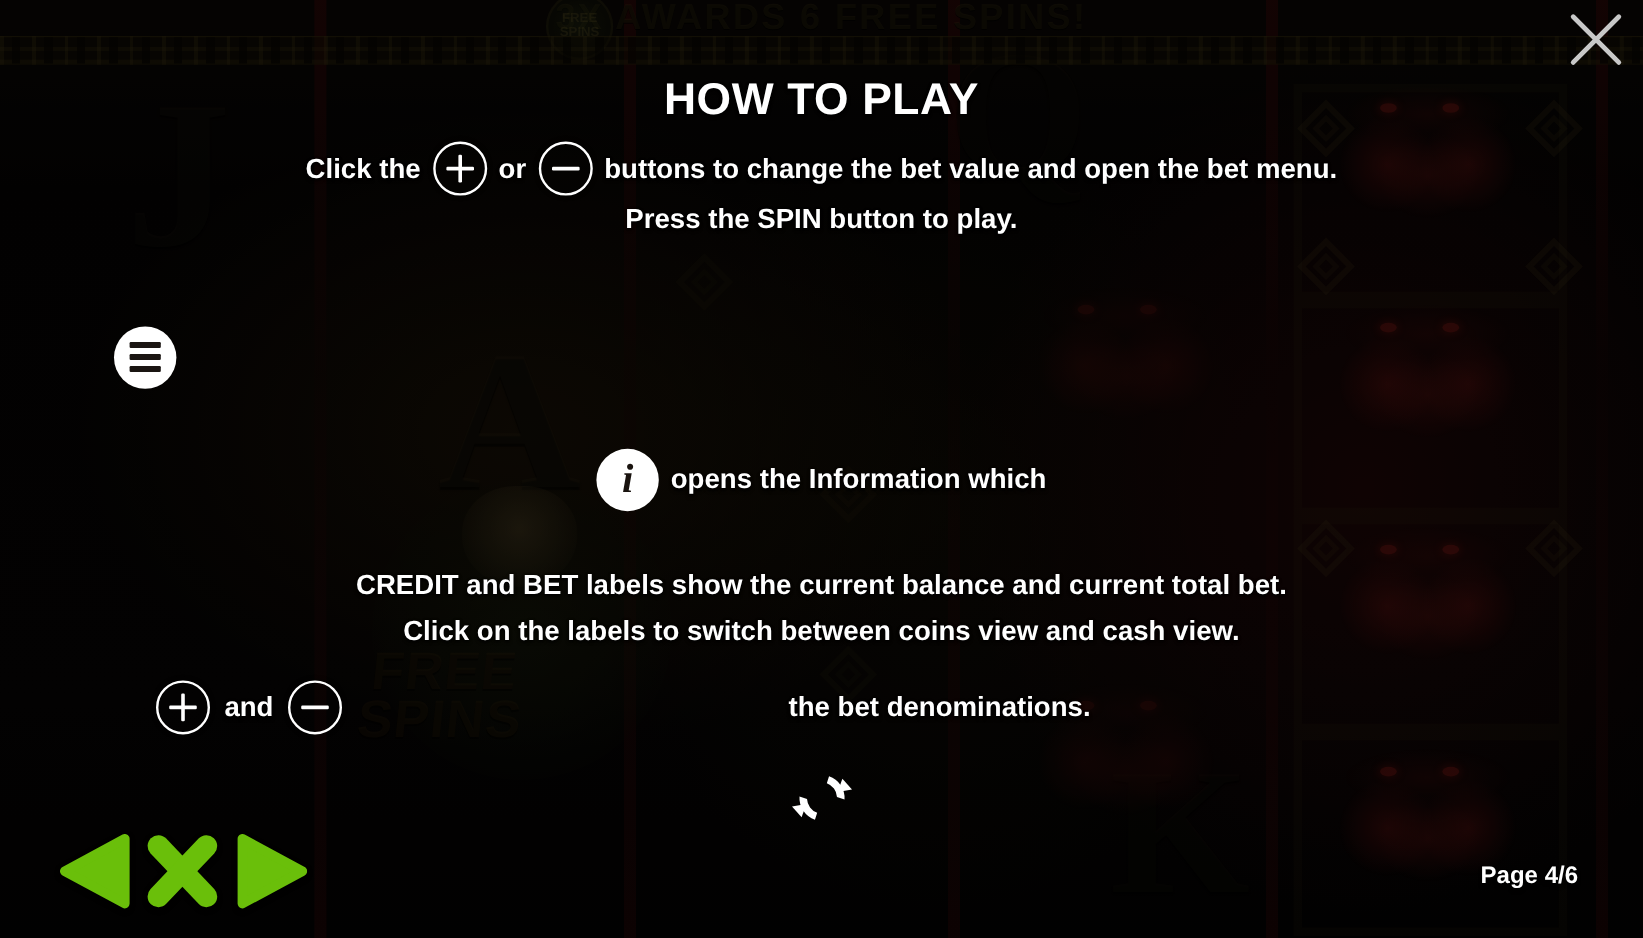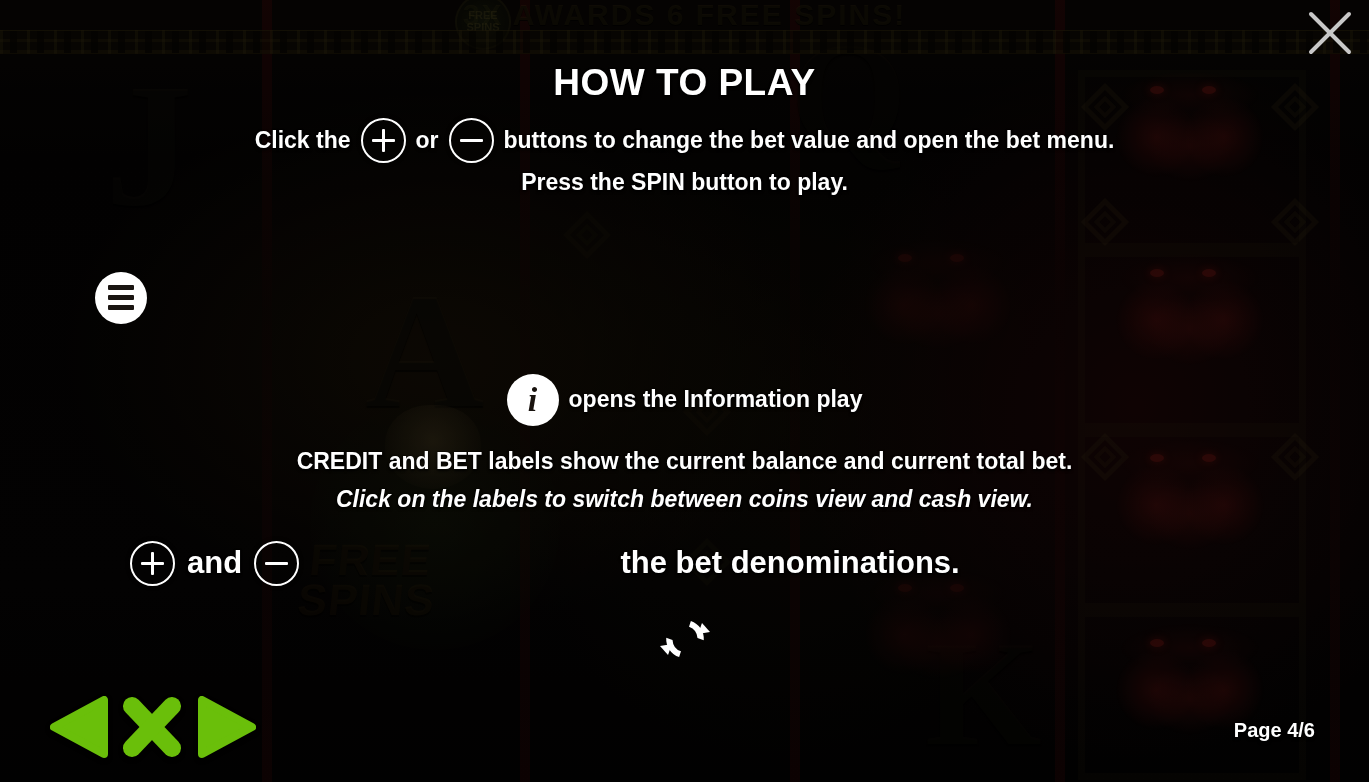--- a/index.html
+++ b/index.html
@@ -235,21 +235,21 @@
   .settings-row {
     display: flex; align-items: center; justify-content: flex-start;
     gap: 12px; padding-left: 95px;
     font-size: 23px; font-weight: bold;
     text-shadow: 0 2px 3px rgba(0,0,0,0.95), 0 0 2px rgba(0,0,0,0.9);
   }
 
   .plusminus-row {
     display: flex; align-items: center; justify-content: flex-start;
     gap: 12px; padding-left: 130px; padding-right: 100px;
-    font-size: 31px; font-weight: bold;
+    font-size: 23px; font-weight: bold;
     text-align: center;
     text-shadow: 0 2px 3px rgba(0,0,0,0.95), 0 0 2px rgba(0,0,0,0.9);
   }
   .plusminus-row .pm-text { flex: 1 1 auto; line-height: 1.1; }
   .plusminus-row .pm-text .l2 { display: block; text-align: center; }
 
   
   .nav {
     position: absolute; left: 48px; bottom: 18px;
     display: flex; align-items: center; gap: 6px;
@@ -353,25 +353,25 @@
       <div class="settings-row" style="margin-top:18px;">
         <span class="settings-icon">
           <i></i>
             <i></i>
             <i></i>
         </span>
       </div>
 
       <div class="inline-row" style="margin-top:50px;">
         <span class="info-icon">i</span>
-        <span>opens the Information play</span>
+        <span>opens the Information which</span>
       </div>
 
-      <div class="para" style="margin-top:16px;">CREDIT and BET labels show the current balance and current total bet.</div>
-      <div class="para" style="margin-top:0;font-style:italic;">Click on the labels to switch between coins view and cash view.</div>
+      <div class="para" style="margin-top:42px;">CREDIT and BET labels show the current balance and current total bet.</div>
+      <div class="para" style="margin-top:0;">Click on the labels to switch between coins view and cash view.</div>
 
       <div class="plusminus-row" style="margin-top:22px;">
         <span class="circ-btn plus"></span>
         <span>and</span>
         <span class="circ-btn minus"></span>
         <span class="pm-text">
           <span class="l2">the bet denominations.</span>
         </span>
       </div>
 

